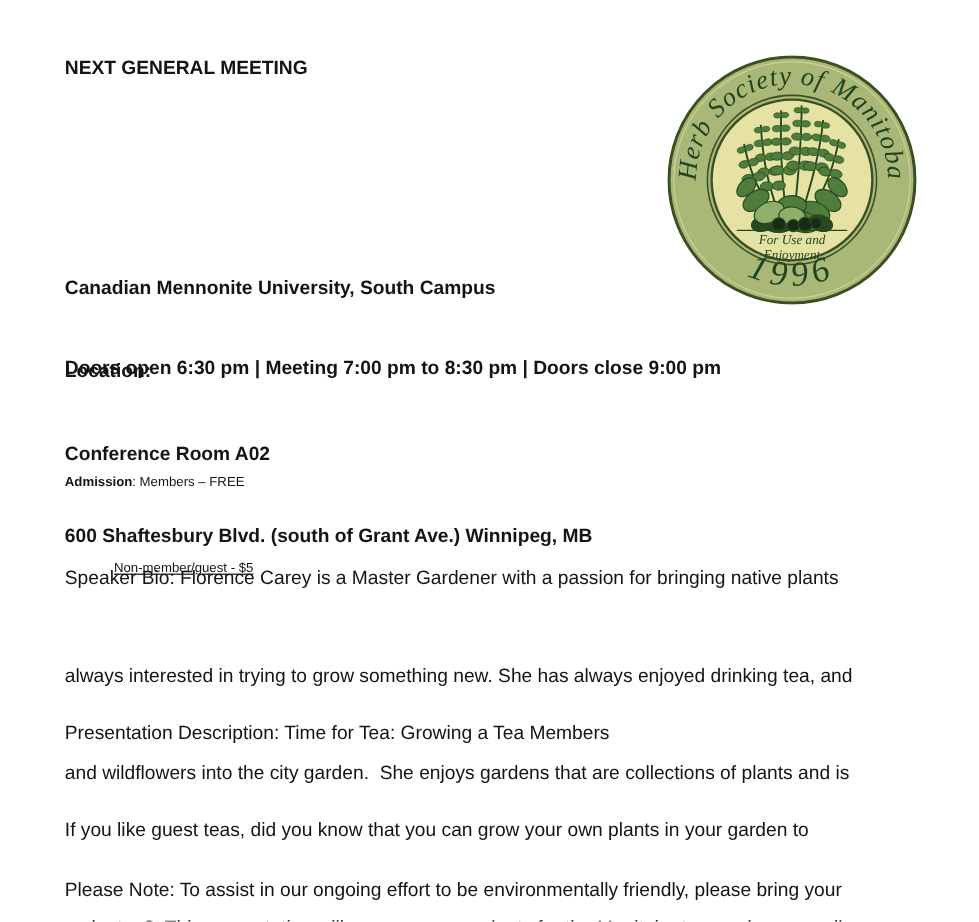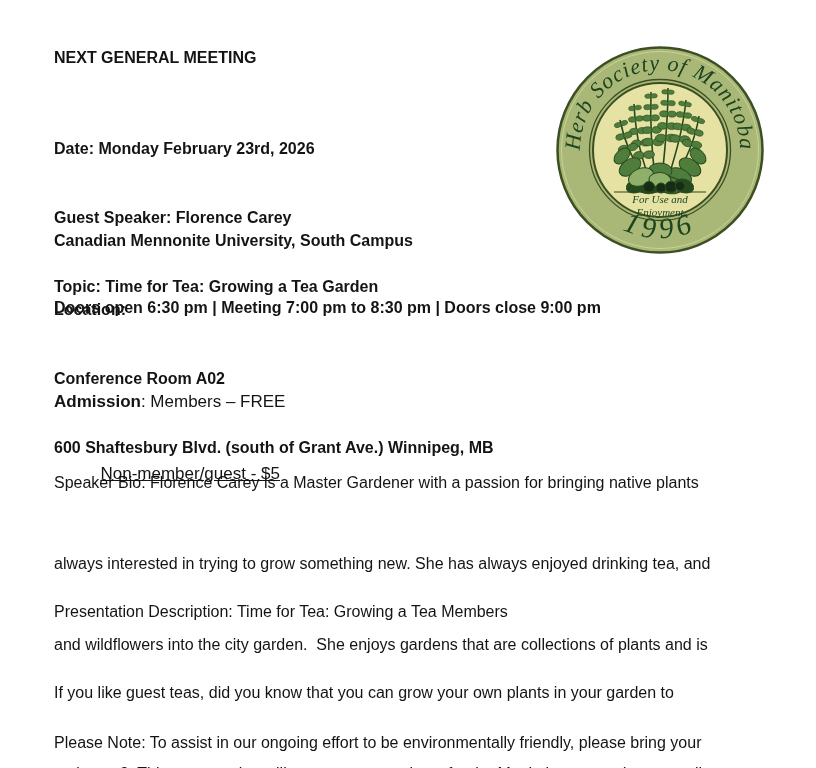--- a/index.html
+++ b/index.html
@@ -6,41 +6,36 @@
   body {
     width:816px; height:768px; background:#ffffff;
     font-family:"Liberation Sans", sans-serif; color:#141414;
     overflow:hidden;
   }
   .page { position:relative; width:816px; height:768px; background:#ffffff; }
   .block { position:absolute; left:54px; white-space:pre-wrap; }
   .boldline { font-weight:bold; font-size:16px; line-height:23px; }
   .para { font-size:16px; line-height:27px; }
   .para .lead { font-weight:normal; }
-  .adm { font-size:17px; line-height:24px;text-align:center; }
+  .adm { font-size:11px; line-height:24px; }
   .adm .lead { font-weight:bold; }
   .adm .indent { margin-left:41px;text-decoration:underline; }
   .logo-wrap { position:absolute; left:556px; top:46px; width:208px; height:208px; }
   .logo-wrap svg { display:block; width:208px; height:208px; }
   .ring-text { font-family:"Liberation Serif", serif; font-style:italic; font-size:22px; letter-spacing:1px; }
   .year-text { font-family:"Liberation Serif", serif; font-style:italic; font-size:29px; letter-spacing:5px; }
   .motto-text { font-family:"Liberation Serif", serif; font-style:italic; font-size:11px; text-anchor:middle; }
 </style>
 </head>
 <body>
 
 <div class="page">
 
   <div class="block boldline" style="top:46px">NEXT GENERAL MEETING</div>
 
-  <div class="block boldline" style="top:91px">
-    <div>Date: Monday February 23rd, 2026</div>
-    <div>Guest Speaker: Florence Carey</div>
-    <div>Topic: Time for Tea: Growing a Tea Garden</div>
-  </div>
 
   <div class="block boldline" style="top:183px">
     <div>Canadian Mennonite University, South Campus</div>
     <div>Location:</div>
     <div>Conference Room A02</div>
     <div>600 Shaftesbury Blvd. (south of Grant Ave.) Winnipeg, MB</div>
   </div>
 
   <div class="block boldline" style="top:296px">Doors open 6:30 pm | Meeting 7:00 pm to 8:30 pm | Doors close 9:00 pm</div>
 

